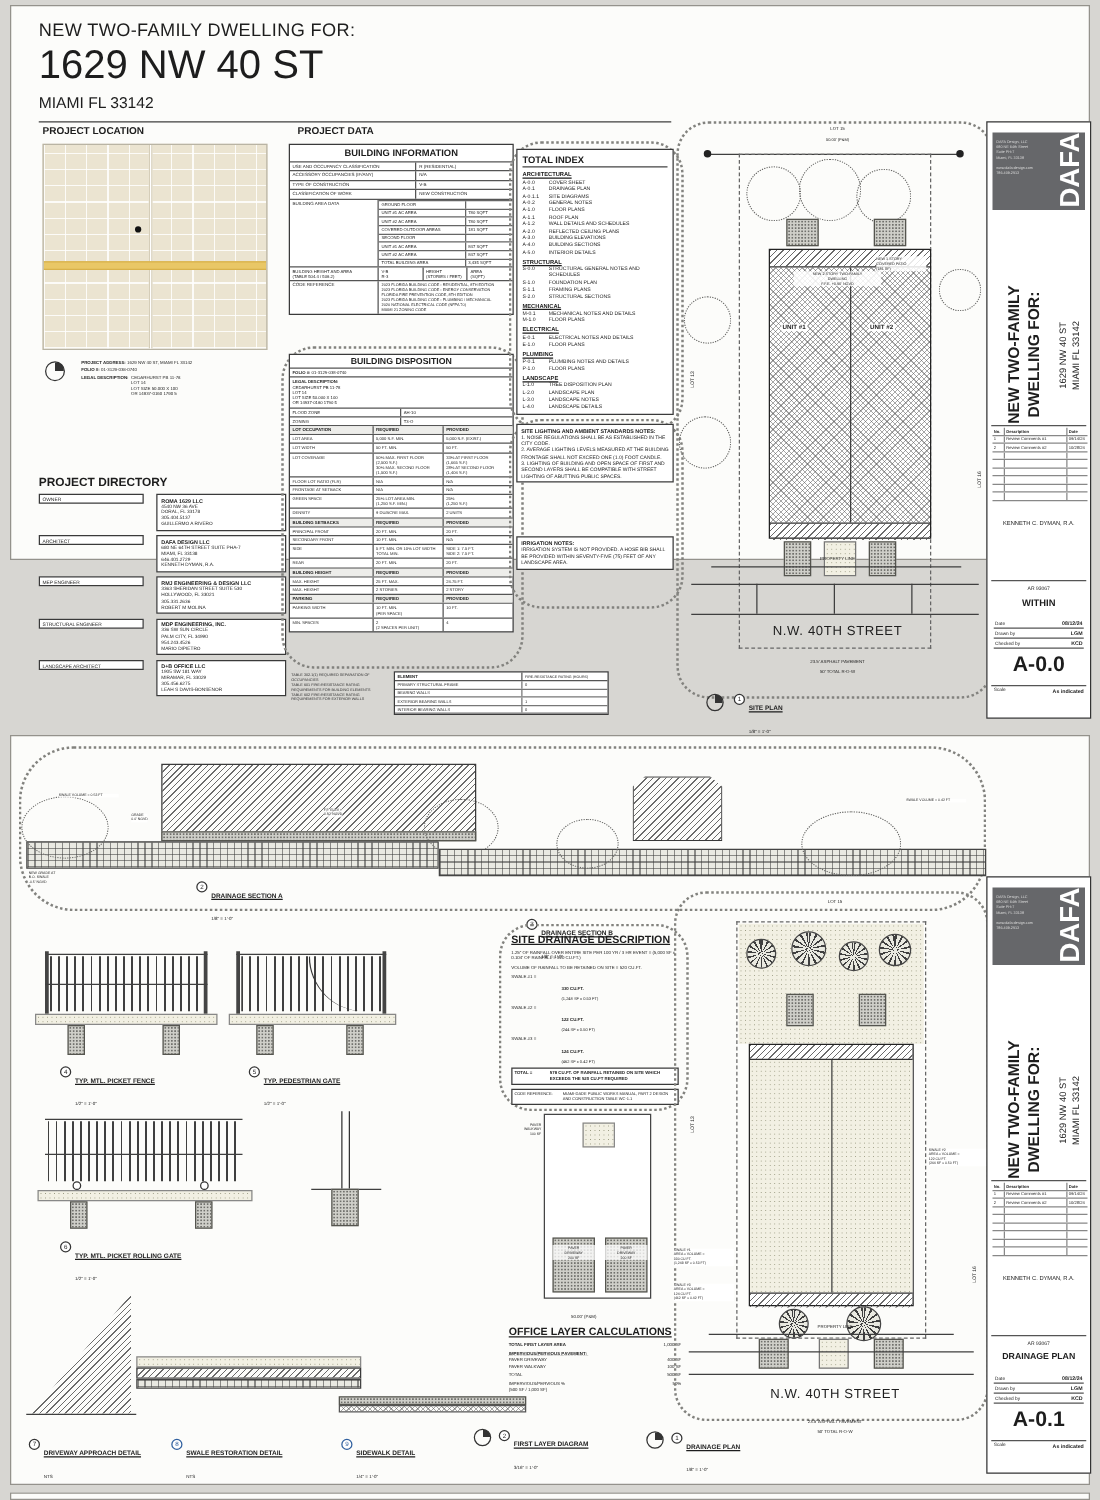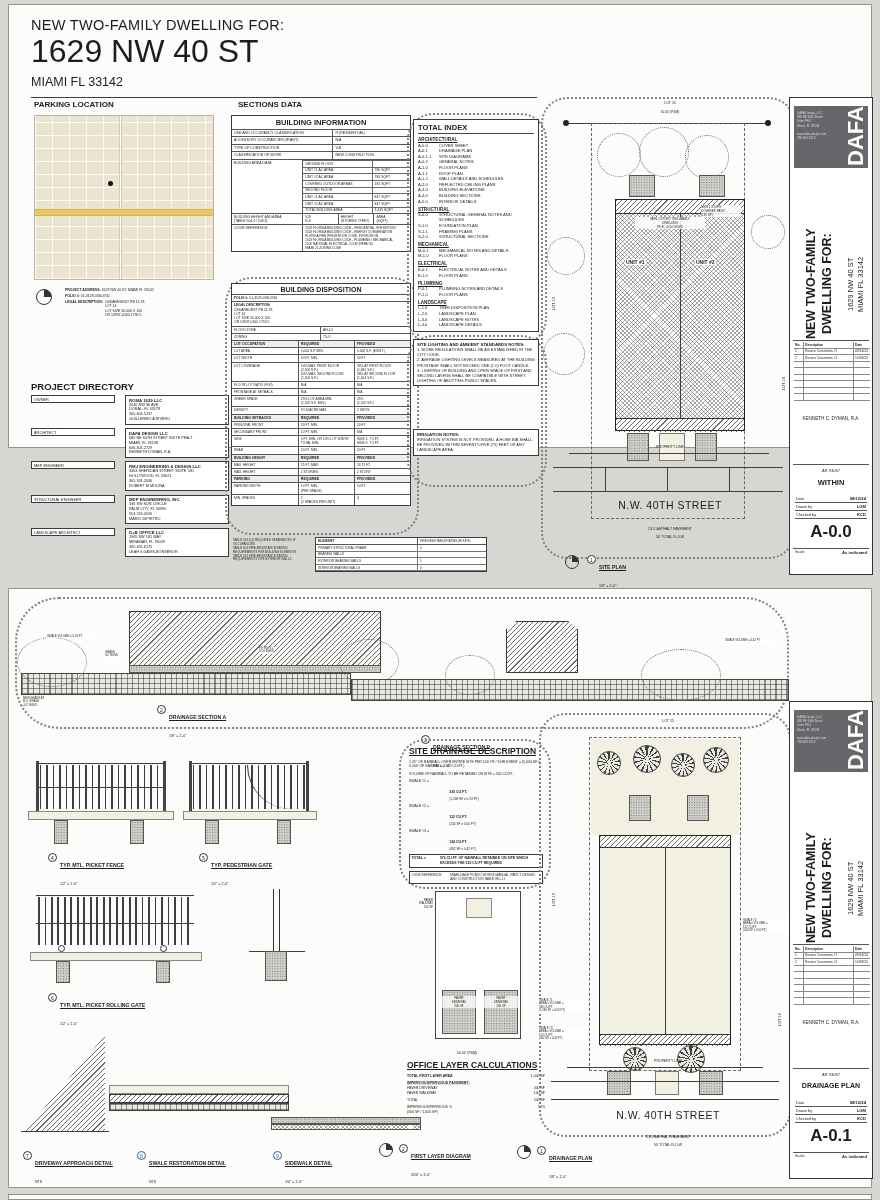--- a/index.html
+++ b/index.html
@@ -68,22 +68,22 @@
 <body>
 
 <div class="canvas">
 
   <div class="sheet" style="top:4px;height:444px">
 
     <div class="abs" style="left:22px;top:12px;font-size:14.5px;letter-spacing:.3px">NEW TWO-FAMILY DWELLING FOR:</div>
     <div class="abs" style="left:22px;top:28px;font-size:32px">1629 NW 40 ST</div>
     <div class="abs" style="left:22px;top:70px;font-size:12.5px">MIAMI FL 33142</div>
     <div class="abs hln" style="left:22px;top:92px;width:506px;border-top-width:1.5px"></div>
-    <div class="abs b" style="left:25px;top:95px;font-size:8px">PARKING LOCATION</div>
-    <div class="abs b" style="left:229px;top:95px;font-size:8px">SECTIONS DATA</div>
+    <div class="abs b" style="left:25px;top:95px;font-size:8px">PROJECT LOCATION</div>
+    <div class="abs b" style="left:229px;top:95px;font-size:8px">PROJECT DATA</div>
 
     <div class="abs map" style="left:25px;top:110px;width:180px;height:165px">
       <div class="abs" style="left:47%;top:0;width:3px;height:100%;background:#fff;border-left:1px solid #d5cdb8;border-right:1px solid #d5cdb8"></div>
       <div class="abs" style="left:0;top:57%;width:100%;height:7px;background:#e9c766;border-top:1px solid #d8b14a;border-bottom:1px solid #d8b14a"></div>
       <div class="abs" style="left:41%;top:40%;width:5px;height:5px;background:#111;border-radius:50%"></div>
     </div>
 
     <div class="abs north" style="left:27px;top:284px;width:16px;height:16px"></div>
     <div class="abs" style="left:56px;top:283px;width:145px">
       <div class="f35"><span class="b">PROJECT ADDRESS:</span> <span>1629 NW 40 ST, MIAMI FL 33142</span></div>

